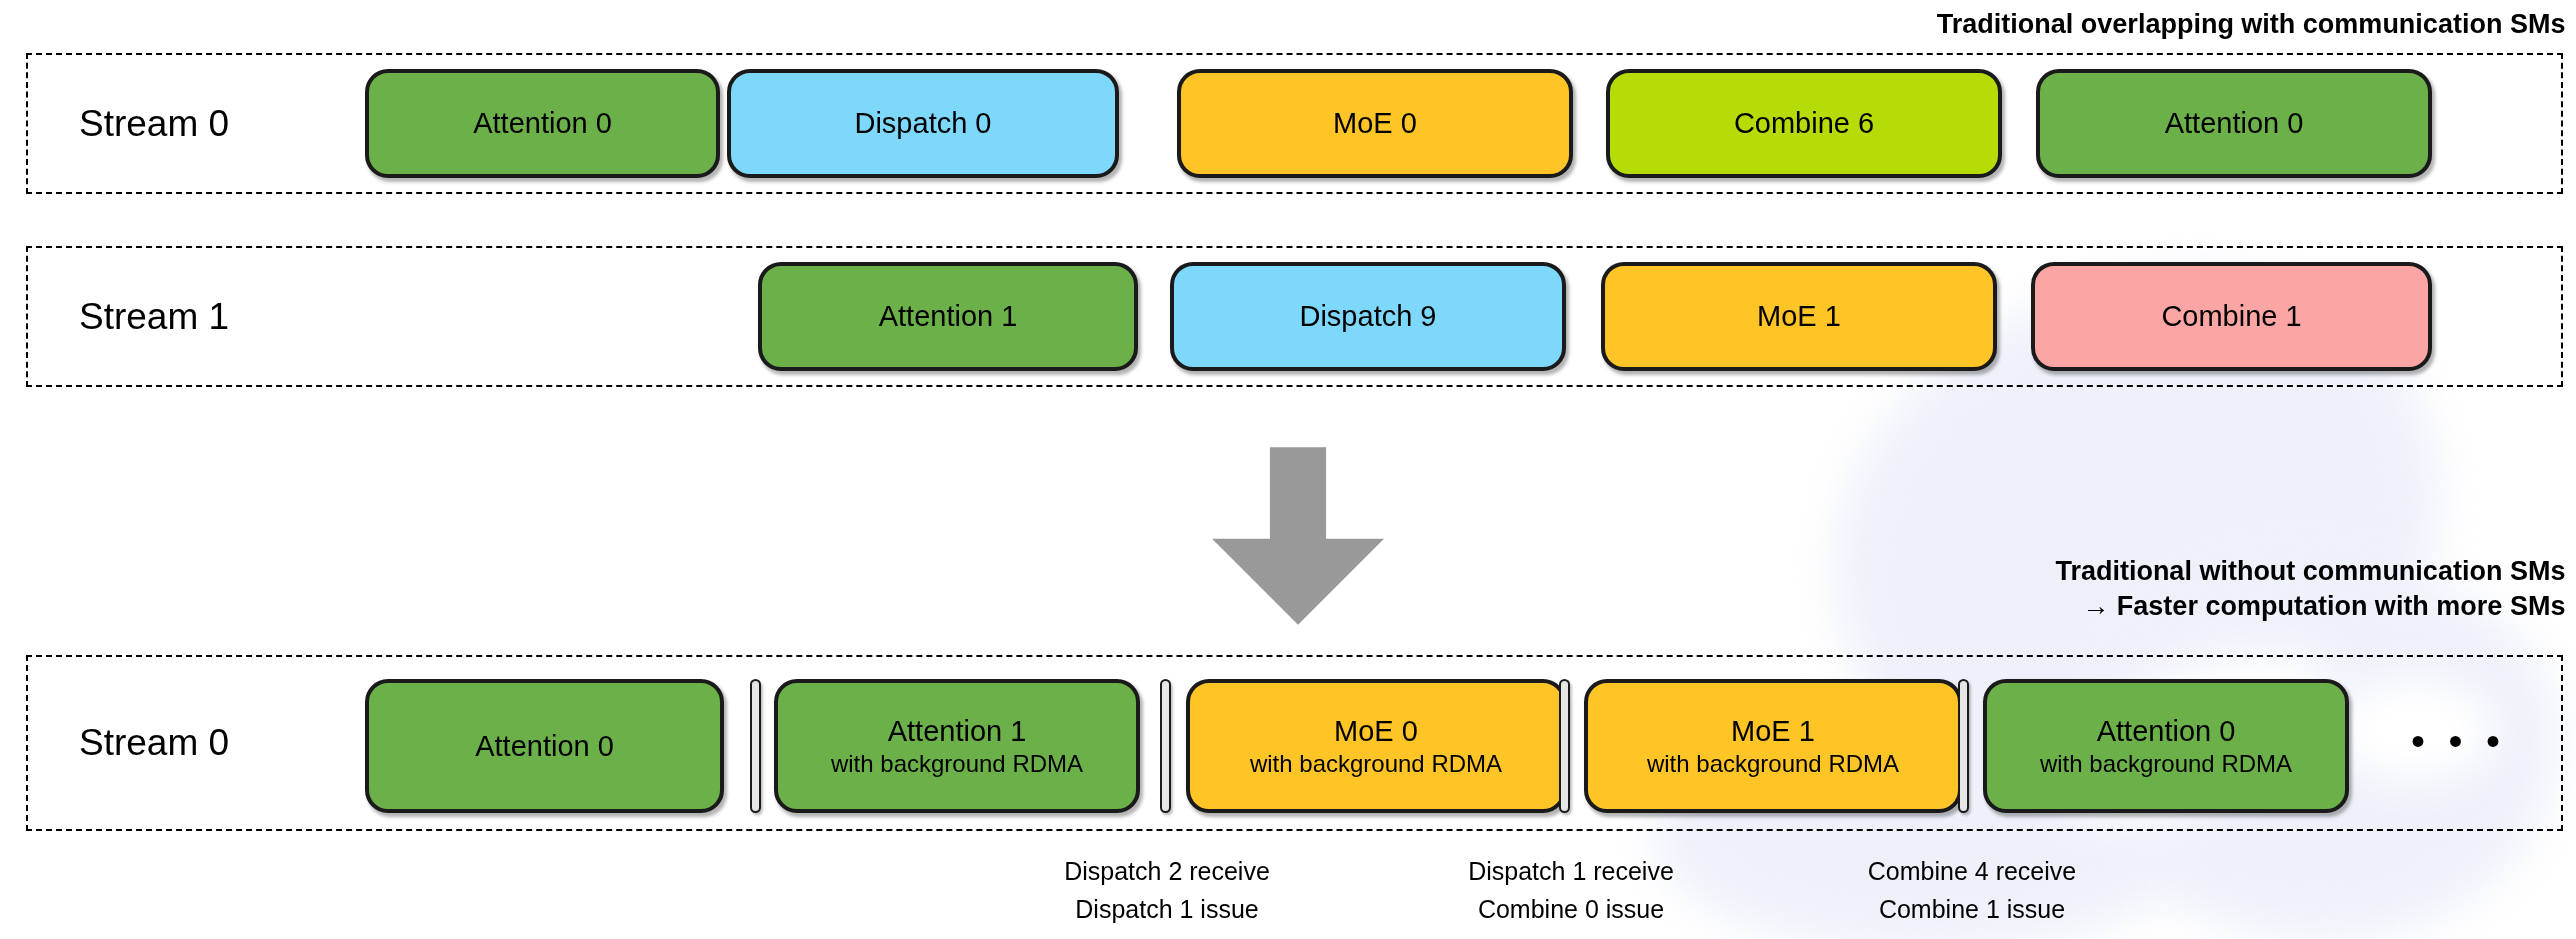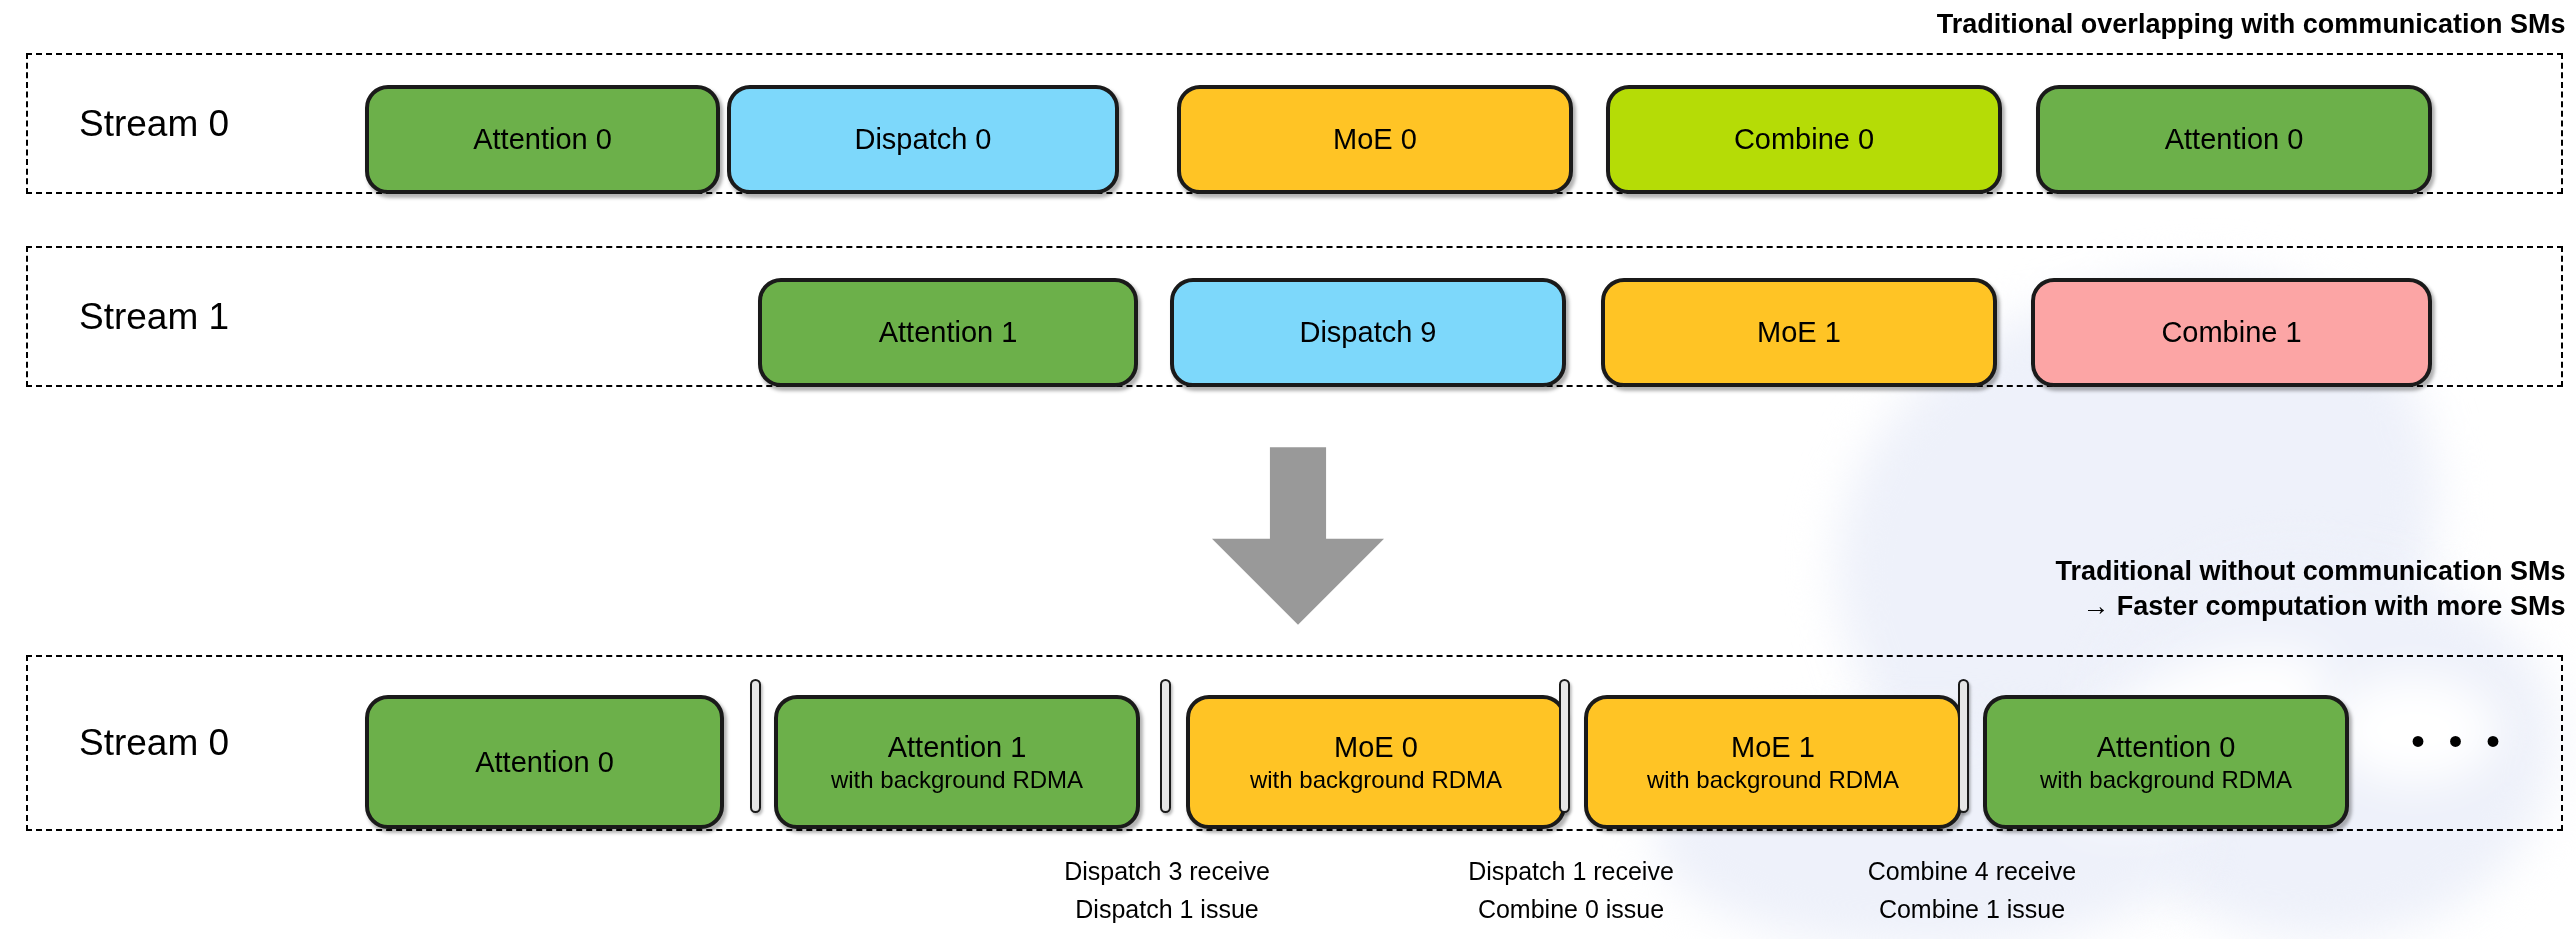--- a/index.html
+++ b/index.html
@@ -76,21 +76,20 @@
     border: 4.4px solid #1a1a1a;
     border-radius: 23px;
     box-shadow: 2.6px 3.5px 3.5px rgba(0,0,0,0.30);
     display: flex;
     flex-direction: column;
     align-items: center;
     justify-content: center;
     text-align: left;
     color: #000000;
     overflow: hidden;
-    margin-top: 16px;
   }
   .op-title {
     font-size: 29px;
     line-height: 35px;
     white-space: nowrap;
   }
   .op-sub {
     font-size: 24px;
     line-height: 30px;
     white-space: nowrap;
@@ -178,21 +177,21 @@
 <div class="op-block" style="left: 365px; top: 69px; width: 355px; height: 109px; background: rgb(108, 176, 74);">
       <div class="op-title">Attention 0</div>
     </div>
     <div class="op-block" style="left: 727px; top: 69px; width: 392px; height: 109px; background: rgb(125, 216, 251);">
       <div class="op-title">Dispatch 0</div>
     </div>
     <div class="op-block" style="left: 1177px; top: 69px; width: 396px; height: 109px; background: rgb(255, 196, 37);">
       <div class="op-title">MoE 0</div>
     </div>
     <div class="op-block" style="left: 1606px; top: 69px; width: 396px; height: 109px; background: rgb(181, 220, 6);">
-      <div class="op-title">Combine 0</div>
+      <div class="op-title">Combine 6</div>
     </div>
     <div class="op-block" style="left: 2036px; top: 69px; width: 396px; height: 109px; background: rgb(108, 176, 74);">
       <div class="op-title">Attention 0</div>
     </div>
     <div class="op-block" style="left: 758px; top: 262px; width: 380px; height: 109px; background: rgb(108, 176, 74);">
       <div class="op-title">Attention 1</div>
     </div>
     <div class="op-block" style="left: 1170px; top: 262px; width: 396px; height: 109px; background: rgb(125, 216, 251);">
       <div class="op-title">Dispatch 9</div>
     </div>
@@ -218,17 +217,17 @@
       <div class="op-sub">with background RDMA</div>
     </div>
     <div class="op-block" style="left: 1983px; top: 679px; width: 366px; height: 134px; background: rgb(108, 176, 74);">
       <div class="op-title">Attention 0</div>
       <div class="op-sub">with background RDMA</div>
     </div>
     <div class="separator-bar" style="left: 750px; top: 679px; height: 134px;"></div>
     <div class="separator-bar" style="left: 1160px; top: 679px; height: 134px;"></div>
     <div class="separator-bar" style="left: 1559px; top: 679px; height: 134px;"></div>
     <div class="separator-bar" style="left: 1958px; top: 679px; height: 134px;"></div>
-    <div class="event-note" style="left: 1167px; top: 852px;"><div>Dispatch 3 receive</div><div>Dispatch 1 issue</div></div>
+    <div class="event-note" style="left: 1167px; top: 852px;"><div>Dispatch 2 receive</div><div>Dispatch 1 issue</div></div>
     <div class="event-note" style="left: 1571px; top: 852px;"><div>Dispatch 1 receive</div><div>Combine 0 issue</div></div>
     <div class="event-note" style="left: 1972px; top: 852px;"><div>Combine 4 receive</div><div>Combine 1 issue</div></div>
   </div>
 
 
 </body></html>

